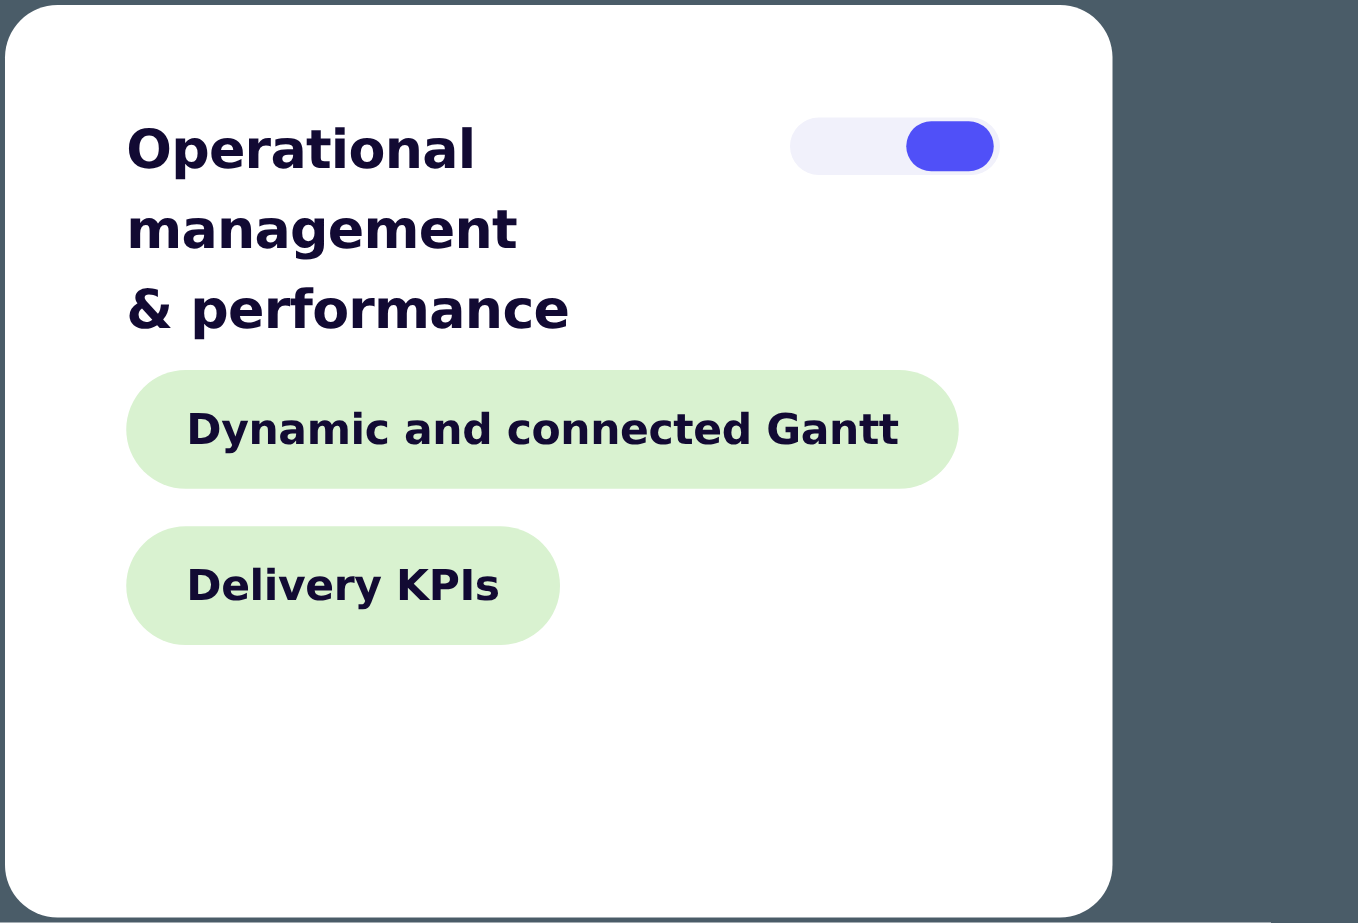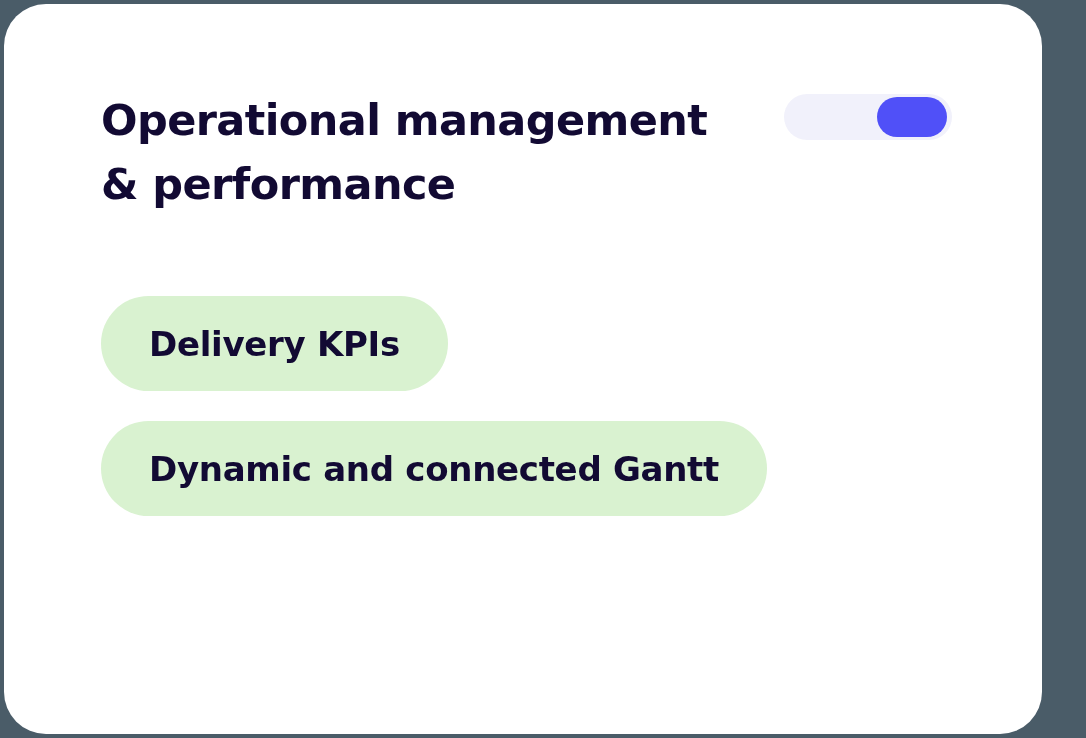--- a/index.html
+++ b/index.html
@@ -11,21 +11,21 @@
     height: 738px;
     background: #4a5c68;
     font-family: "Liberation Sans", sans-serif;
     overflow: hidden;
   }
 
   .card {
     position: absolute;
     left: 4px;
     top: 4px;
-    width: 1038px;
+    width: 886px;
     height: 730px;
     background: #ffffff;
     border-radius: 42px;
     box-sizing: border-box;
     overflow: hidden;
   }
 
   
   .header {
     position: absolute;
@@ -116,20 +116,20 @@
 
     <div class="toggle-wrap">
       <button class="toggle" role="switch" aria-checked="true">
         <span class="toggle-knob"></span>
       </button>
     </div>
   </div>
 
   <div class="pill-list">
     <div class="pill">
-      <span class="pill-label">Delivery KPIs</span>
+      <span class="pill-label">Dynamic and connected Gantt</span>
     </div>
     <div class="pill">
-      <span class="pill-label">Dynamic and connected Gantt</span>
+      <span class="pill-label">Delivery KPIs</span>
     </div>
   </div>
 
 </div>
 
 </body></html>

